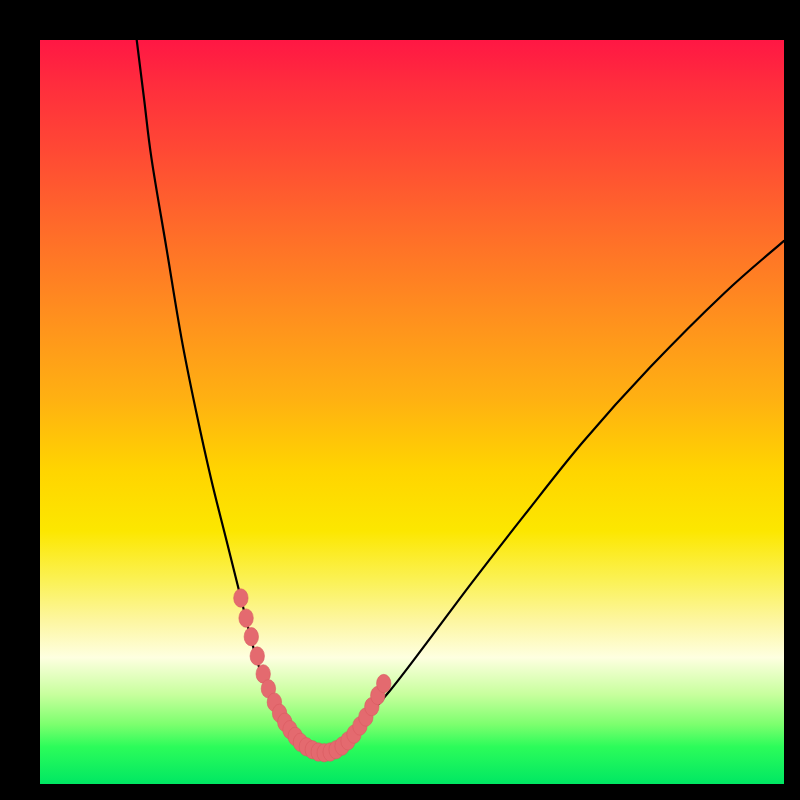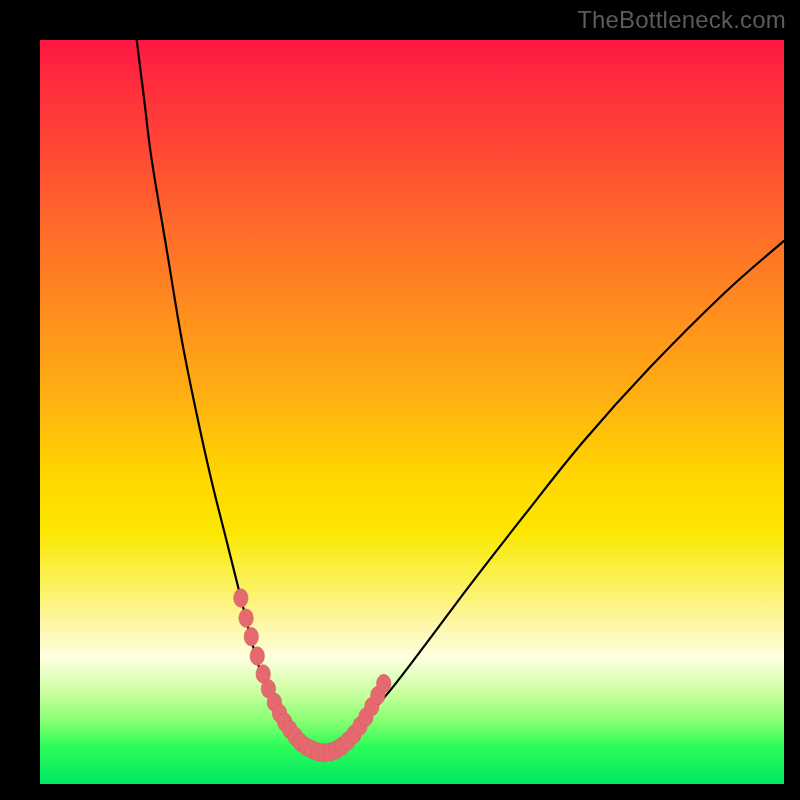--- a/index.html
+++ b/index.html
@@ -94,14 +94,13 @@
           <ellipse cx="308.02" cy="700.85" rx="7.2" ry="9.2" fill="#e46a6f" stroke="#d95a60" stroke-width="0.6"></ellipse>
           <ellipse cx="313.97" cy="694.15" rx="7.2" ry="9.2" fill="#e46a6f" stroke="#d95a60" stroke-width="0.6"></ellipse>
           <ellipse cx="319.92" cy="685.97" rx="7.2" ry="9.2" fill="#e46a6f" stroke="#d95a60" stroke-width="0.6"></ellipse>
           <ellipse cx="325.87" cy="677.04" rx="7.2" ry="9.2" fill="#e46a6f" stroke="#d95a60" stroke-width="0.6"></ellipse>
           <ellipse cx="331.82" cy="666.62" rx="7.2" ry="9.2" fill="#e46a6f" stroke="#d95a60" stroke-width="0.6"></ellipse>
           <ellipse cx="337.78" cy="655.46" rx="7.2" ry="9.2" fill="#e46a6f" stroke="#d95a60" stroke-width="0.6"></ellipse>
           <ellipse cx="343.73" cy="643.56" rx="7.2" ry="9.2" fill="#e46a6f" stroke="#d95a60" stroke-width="0.6"></ellipse>
         </g>
     </svg>
   </div>
-  <div class="watermark">TheBottleneck.com</div>
 </div>
 
 </body></html>

